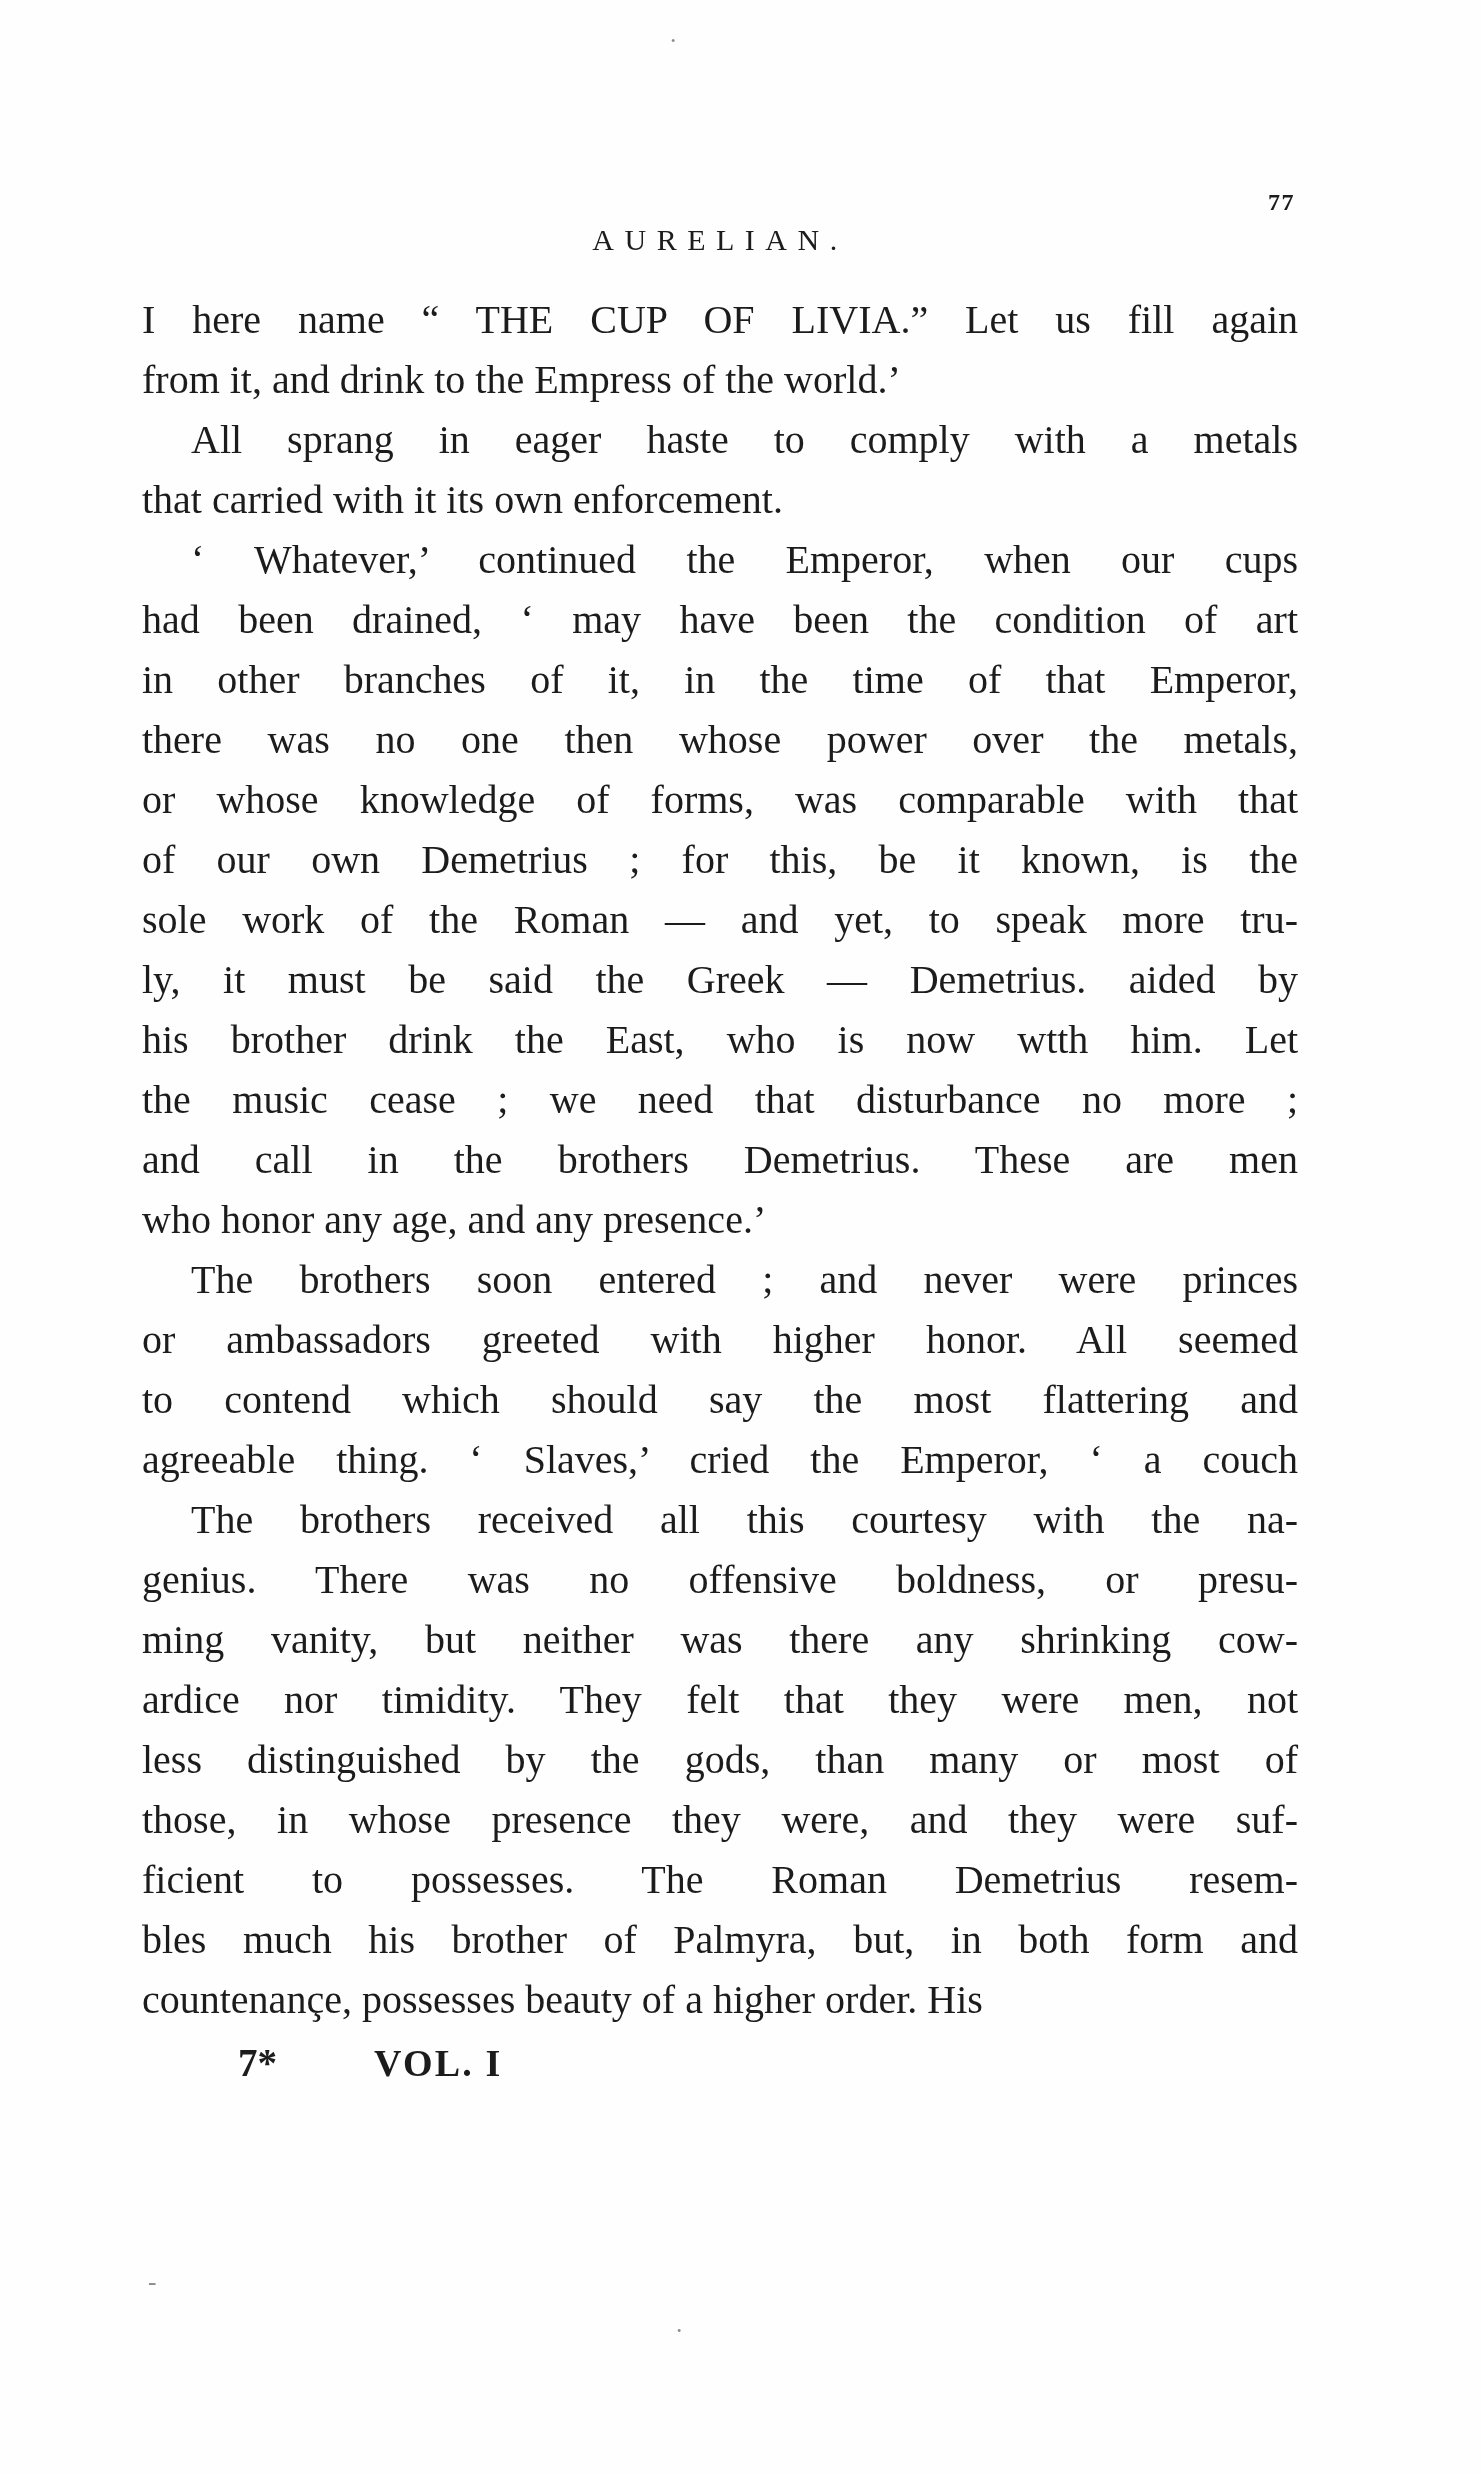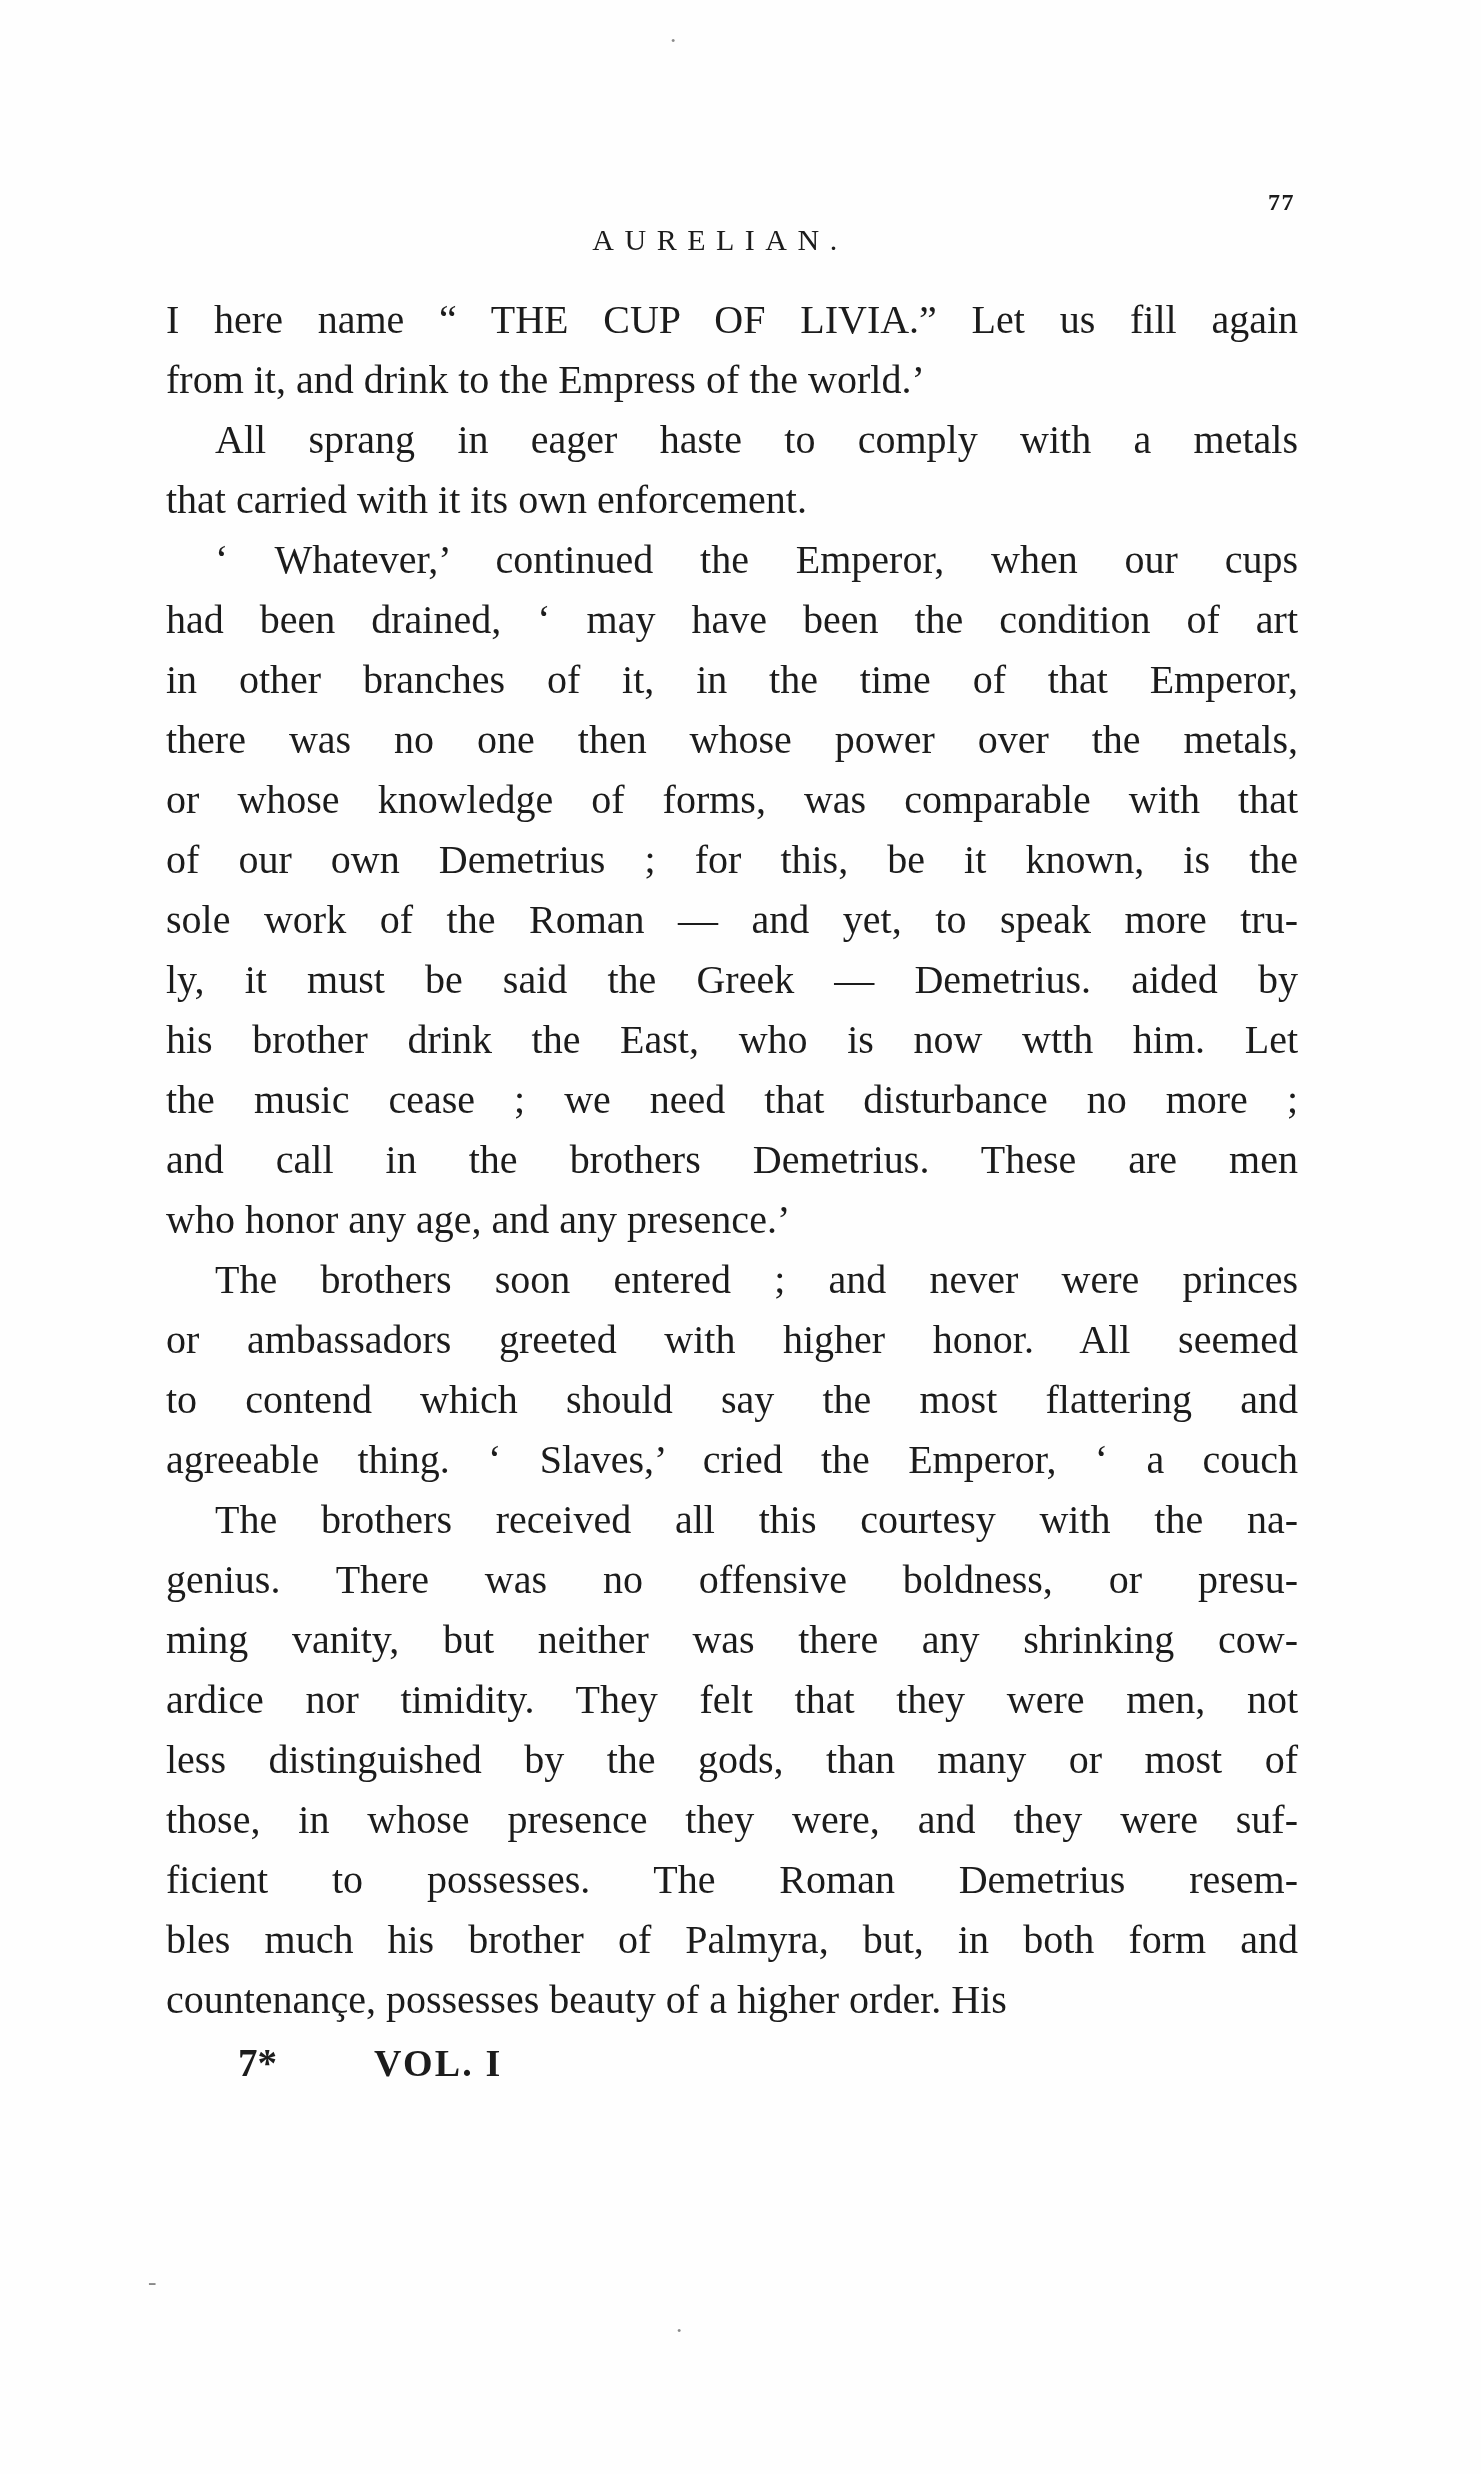--- a/index.html
+++ b/index.html
@@ -50,21 +50,20 @@
     font-size: 40px;
     line-height: 60px;
   }
   .paragraph {
     margin: 0;
   }
   .line {
     text-align: justify;
     text-align-last: justify;
     white-space: normal;
-    margin-left: 24px;
   }
   .line.last {
     text-align-last: left;
   }
   .line.indent {
     text-indent: 49px;
   }
   .page-footer {
     margin-top: 3px;
     padding-left: 96px;

